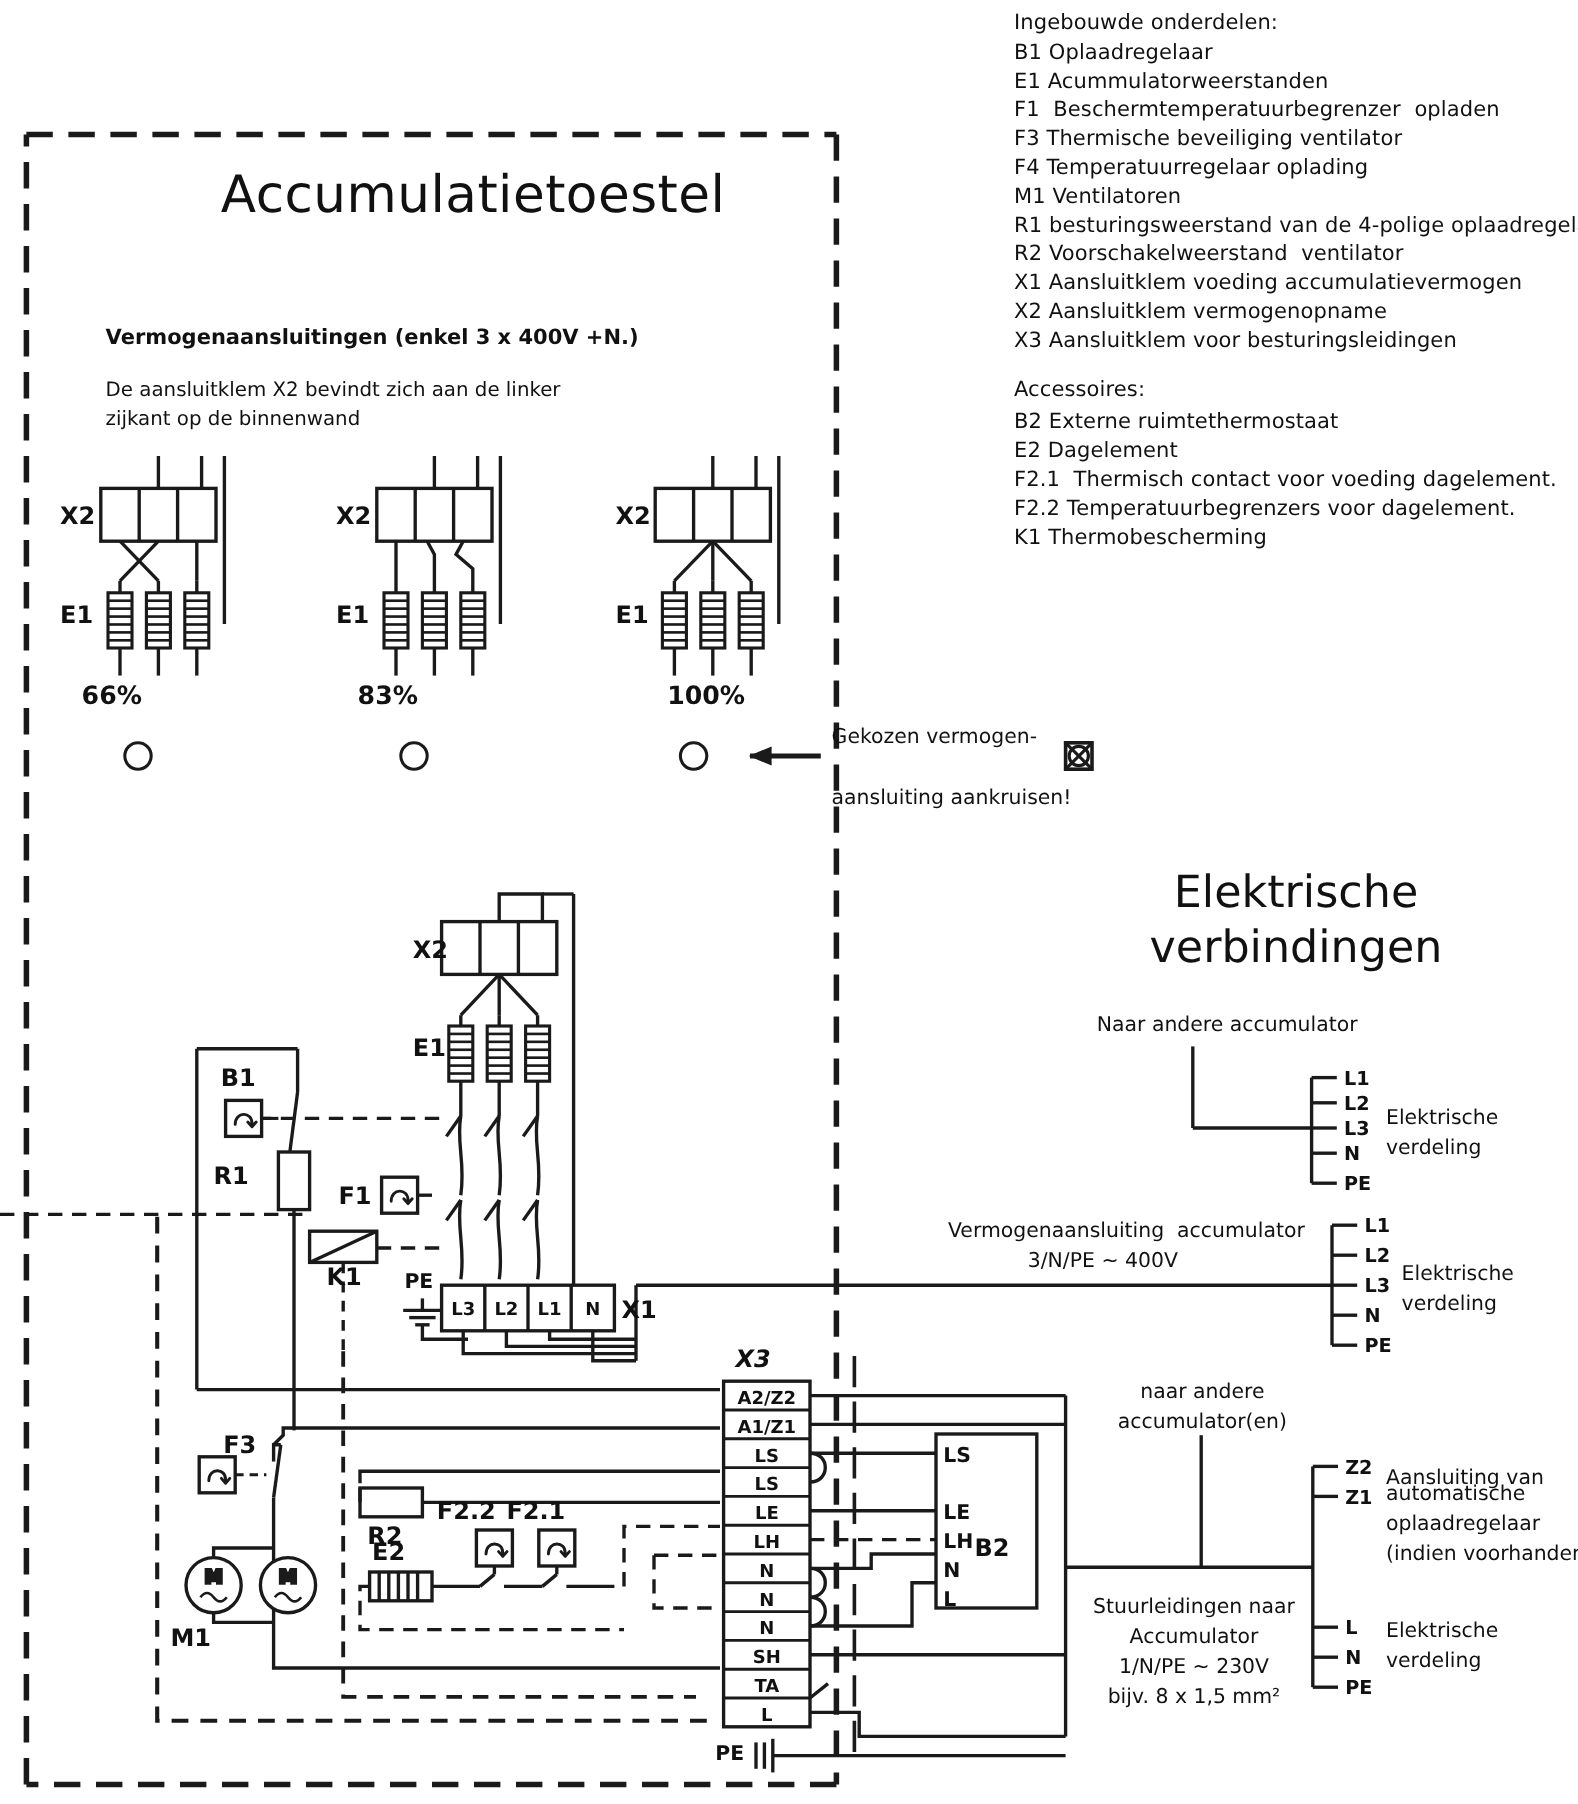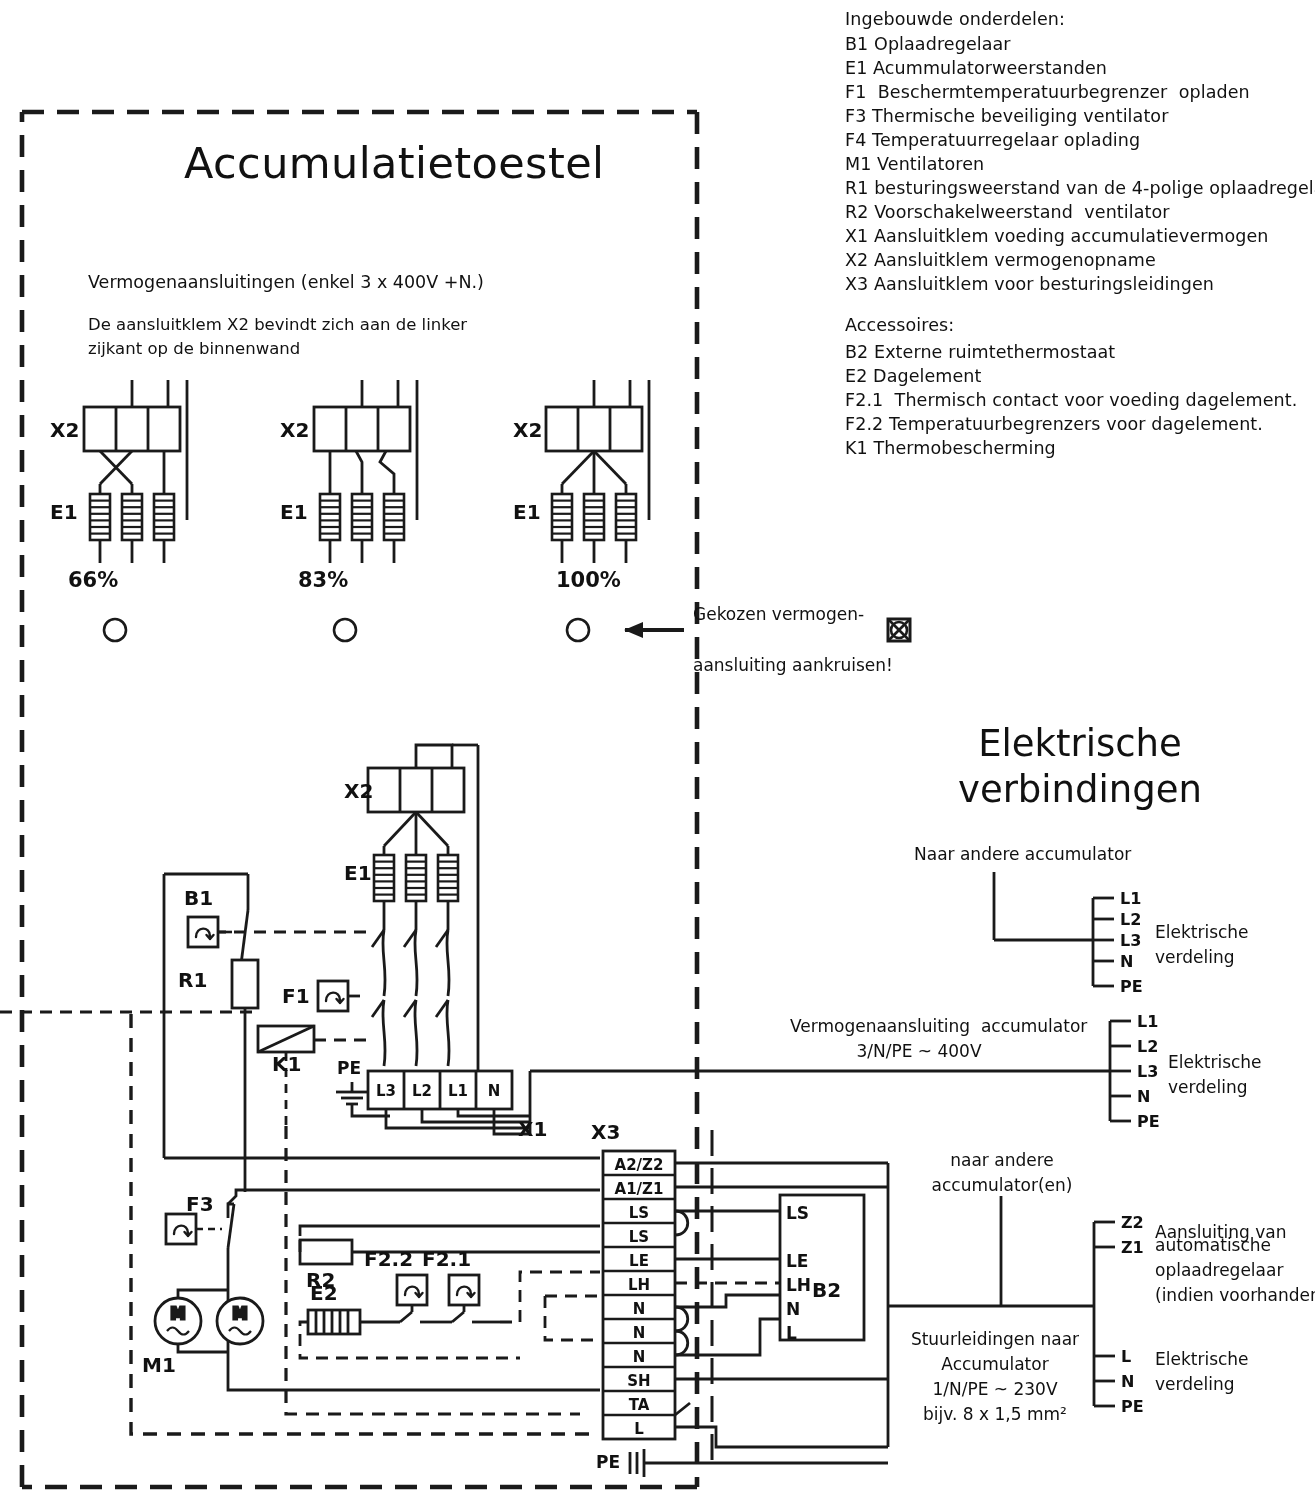--- a/index.html
+++ b/index.html
@@ -6,21 +6,21 @@
   body{
     font-family:"DejaVu Sans", sans-serif;
     width:1315px;height:1503px;position:relative;overflow:hidden;color:#111;
   }
   #root{position:absolute;left:0;top:0;width:1315px;height:1503px;}
   svg.layer{position:absolute;left:0;top:0;width:1315px;height:1503px;}
   .txt{position:absolute;white-space:pre;line-height:1.28;}
   .legend{font-size:17.5px;letter-spacing:.1px;text-align:right;}
   .bigtitle{font-size:43px;font-weight:400;letter-spacing:.4px;}
   .sectitle{font-size:37px;font-weight:400;line-height:1.18;text-align:center;}
-  .bold{font-weight:400;font-size:17.5px;}
+  .bold{font-weight:700;font-size:17.5px;}
   .body{font-size:16.5px;line-height:1.45;}
   .lbl{font-size:20px;font-weight:700;}
   .lblsm{font-size:17px;font-weight:700;}
   .pct{font-size:21px;font-weight:700;}
   .ann{font-size:17px;line-height:1.45;}
   .annc{font-size:17px;line-height:1.45;text-align:center;}
   .busl{font-size:16px;font-weight:700;}
   .term{font-size:15px;font-weight:700;text-align:center;}
 </style>
 </head>
@@ -414,22 +414,22 @@
 <div class="txt sectitle" style="left:930px;top:722px;width:300px;">Elektrische</div>
 <div class="txt sectitle" style="left:930px;top:768px;width:300px;">verbindingen</div>
 
 <div class="txt lbl" style="left:344px;top:779px;">X2</div>
 <div class="txt lbl" style="left:344px;top:861px;">E1</div>
 <div class="txt lbl" style="left:184px;top:886px;">B1</div>
 <div class="txt lbl" style="left:178px;top:968px;">R1</div>
 <div class="txt lbl" style="left:282px;top:984px;">F1</div>
 <div class="txt lbl" style="left:272px;top:1052px;">K1</div>
 <div class="txt lblsm" style="left:337px;top:1058px;">PE</div>
-<div class="txt lbl" style="left:518px;top:1117px;">X1</div>
-<div class="txt lbl" style="left:591px;top:1120px;">X3</div>
+<div class="txt lbl" style="left:518px;top:1079px;">X1</div>
+<div class="txt lbl" style="left:613px;top:1120px;font-style:italic;">X3</div>
 <div class="txt lbl" style="left:186px;top:1192px;">F3</div>
 <div class="txt lbl" style="left:306px;top:1268px;">R2</div>
 <div class="txt lbl" style="left:364px;top:1247px;">F2.2</div>
 <div class="txt lbl" style="left:422px;top:1247px;">F2.1</div>
 <div class="txt lbl" style="left:310px;top:1281px;">E2</div>
 <div class="txt lbl" style="left:142px;top:1353px;">M1</div>
 <div class="txt lbl" style="left:812px;top:1278px;">B2</div>
 <div class="txt lblsm" style="left:596px;top:1452px;">PE</div>
 
 <div class="txt term" style="left:368px;top:1082px;width:36px;">L3</div>

